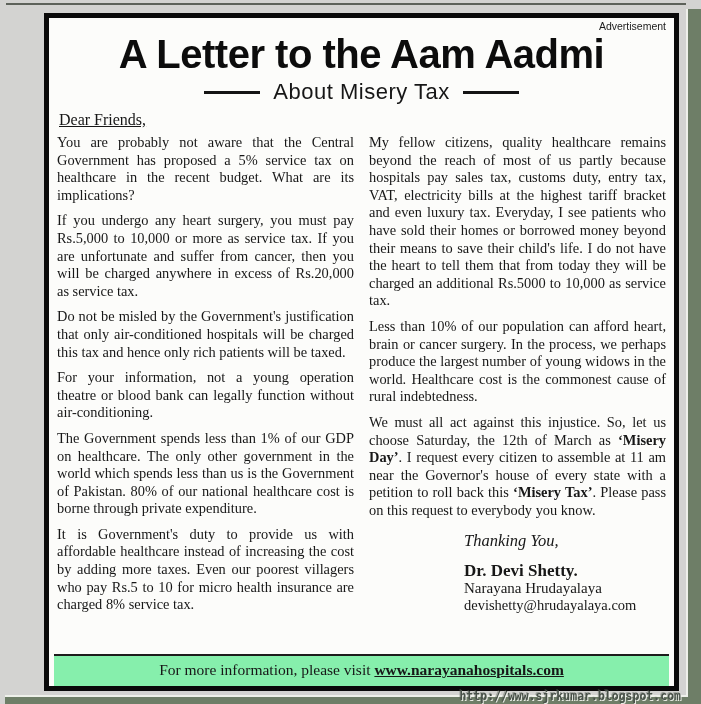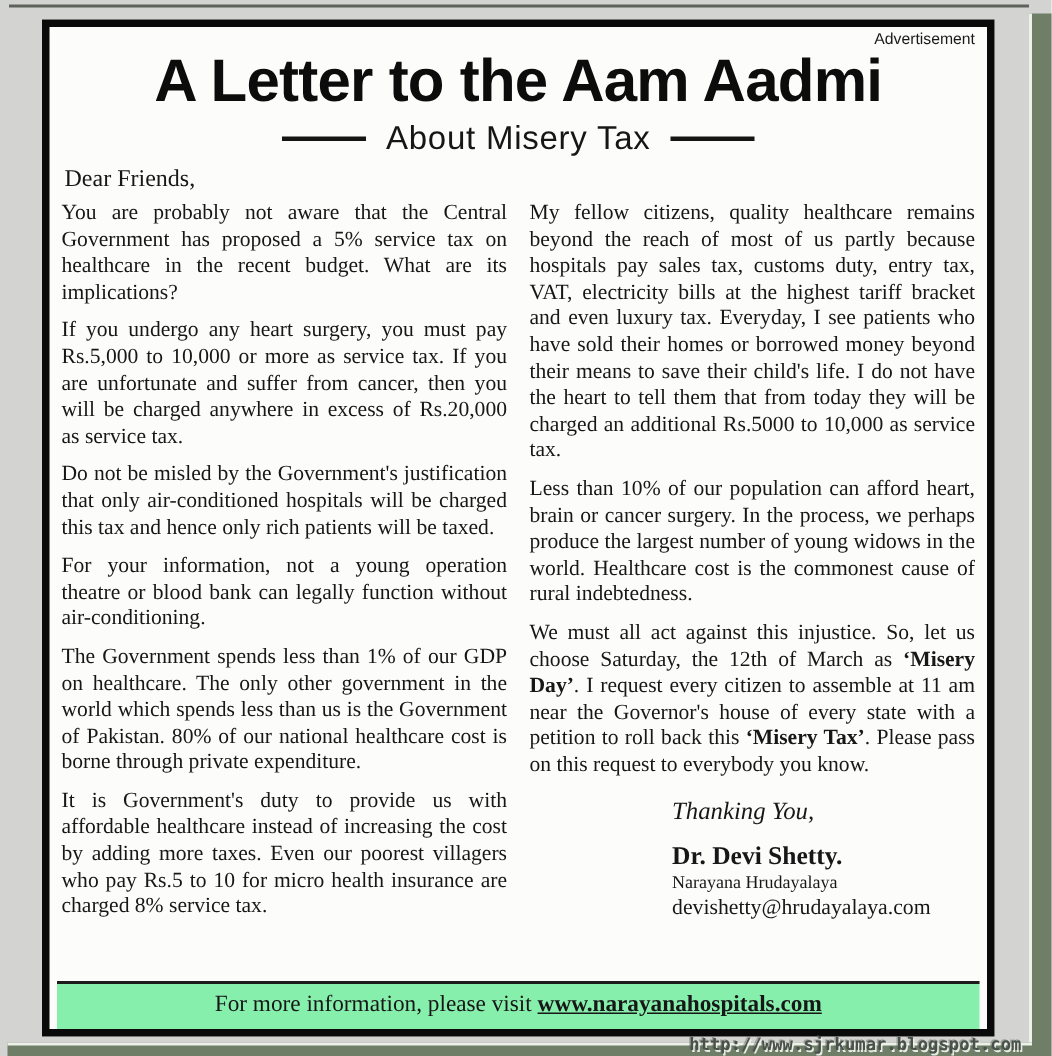--- a/index.html
+++ b/index.html
@@ -9,48 +9,48 @@
     font-family:"Liberation Serif", serif;
     color:#171717;
   }
   
   .frame-top-line { position:absolute; top:3px; left:6px; width:680px; height:2px; background:#5d625a; }
   .frame-right-strip { position:absolute; top:9px; right:0; bottom:0; width:13px; background:#6e7e67; border-left:2px solid #eef0ea; }
   .frame-bottom-strip { position:absolute; left:5px; right:13px; bottom:0; height:7px; background:#6e7e67; border-top:2px solid #eef0ea; }
 
   
   .ad-box {
-    position:absolute; left:28px; top:13px; width:635px; height:678px;
+    position:absolute; left:44px; top:13px; width:635px; height:678px;
     box-sizing:border-box; background:#fcfcfa; border:5px solid #0a0a0a;
     padding:1px 8px 36px 8px;
   }
   .ad-label {
     text-align:right; font-family:"Liberation Sans", sans-serif;
     font-size:10.5px; line-height:12px; color:#1a1a1a; margin-top:1px;
   }
   .title {
     margin:0; text-align:center; font-family:"Liberation Sans", sans-serif;
     font-weight:bold; font-size:40px; line-height:44px; letter-spacing:-0.5px; color:#0c0c0c;
   }
   .subtitle-row {
     display:flex; align-items:center; justify-content:center; gap:13px;
     margin:3px 0 5px 0;
     font-family:"Liberation Sans", sans-serif; font-size:22px; letter-spacing:0.5px; color:#161616;
   }
   .subtitle-rule { width:56px; height:3px; background:#141414; }
-  .salutation { font-size:16px; line-height:19px; margin:2px 0 5px 2px; }
+  .salutation { font-size:16px; line-height:19px; margin:2px 0 5px 2px;text-decoration:underline; }
 
   .columns { display:flex; gap:15px; }
   .col { flex:1; min-width:0; text-align:justify; font-size:14.4px; line-height:17.6px; }
   .col p { margin:0 0 8px 0; }
 
   .signature { margin:12px 0 0 95px; text-align:left; }
   .sig-closing { font-style:italic; font-size:16.5px; line-height:19px; margin-bottom:11px; }
   .sig-name { font-weight:bold; font-size:17px; line-height:19px; }
-  .sig-org { font-size:12px; line-height:17px; }
+  .sig-org { font-size:15px; line-height:17px; }
   .sig-email { font-size:14.5px; line-height:17px; }
 
   .ad-footer {
     position:absolute; left:5px; right:5px; bottom:0; height:30px;
     border-top:2px solid #1c1c1c; text-align:center;
     font-size:15.5px; line-height:28px; background:#86efac;
   }
   .ad-footer .url { font-weight:bold; text-decoration:underline; }
 
   .watermark {

